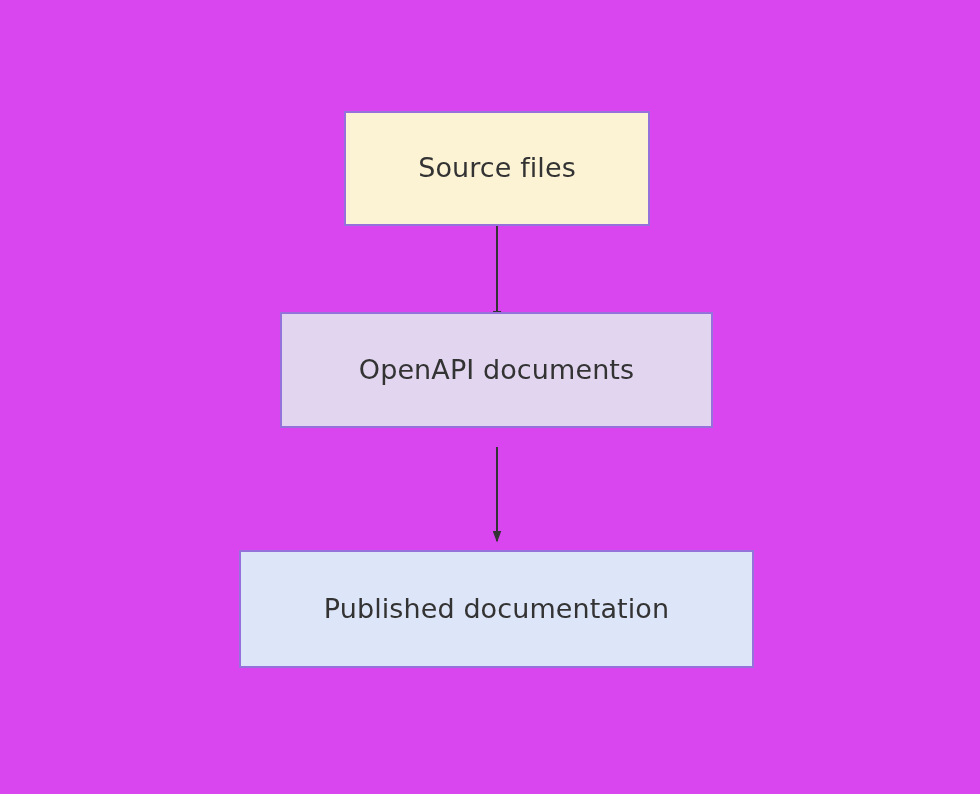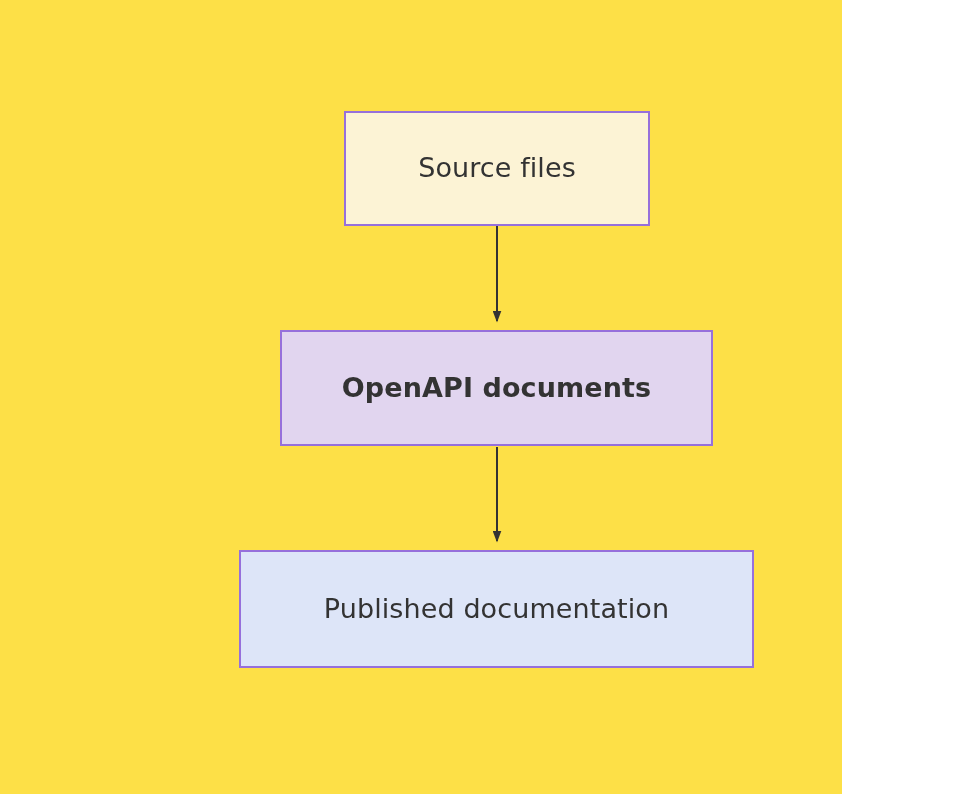--- a/index.html
+++ b/index.html
@@ -8,24 +8,23 @@
     background: #ffffff;
   }
   body {
     width: 980px;
     height: 794px;
     font-family: "DejaVu Sans", "Liberation Sans", sans-serif;
     overflow: hidden;
   }
   #flowchart {
     position: relative;
-    width: 830px;
+    width: 980px;
     height: 794px;
-    background: #fde047;
-    padding-left: 12px;
+    background: #d946ef;
   }
   .node {
     position: absolute;
     box-sizing: border-box;
     border: 2px solid #9670db;
     display: flex;
     align-items: center;
     justify-content: center;
     text-align: center;
   }
@@ -38,25 +37,24 @@
   }
   #node-source {
     left: 344px;
     top: 111px;
     width: 306px;
     height: 115px;
     background: #fcf3d5;
   }
   #node-openapi {
     left: 280px;
-    top: 330px;
+    top: 312px;
     width: 433px;
     height: 116px;
     background: #e1d5ef;
-    font-weight: bold;
   }
   #node-published {
     left: 239px;
     top: 550px;
     width: 515px;
     height: 118px;
     background: #dde5f8;
   }
   .edge {
     position: absolute;

